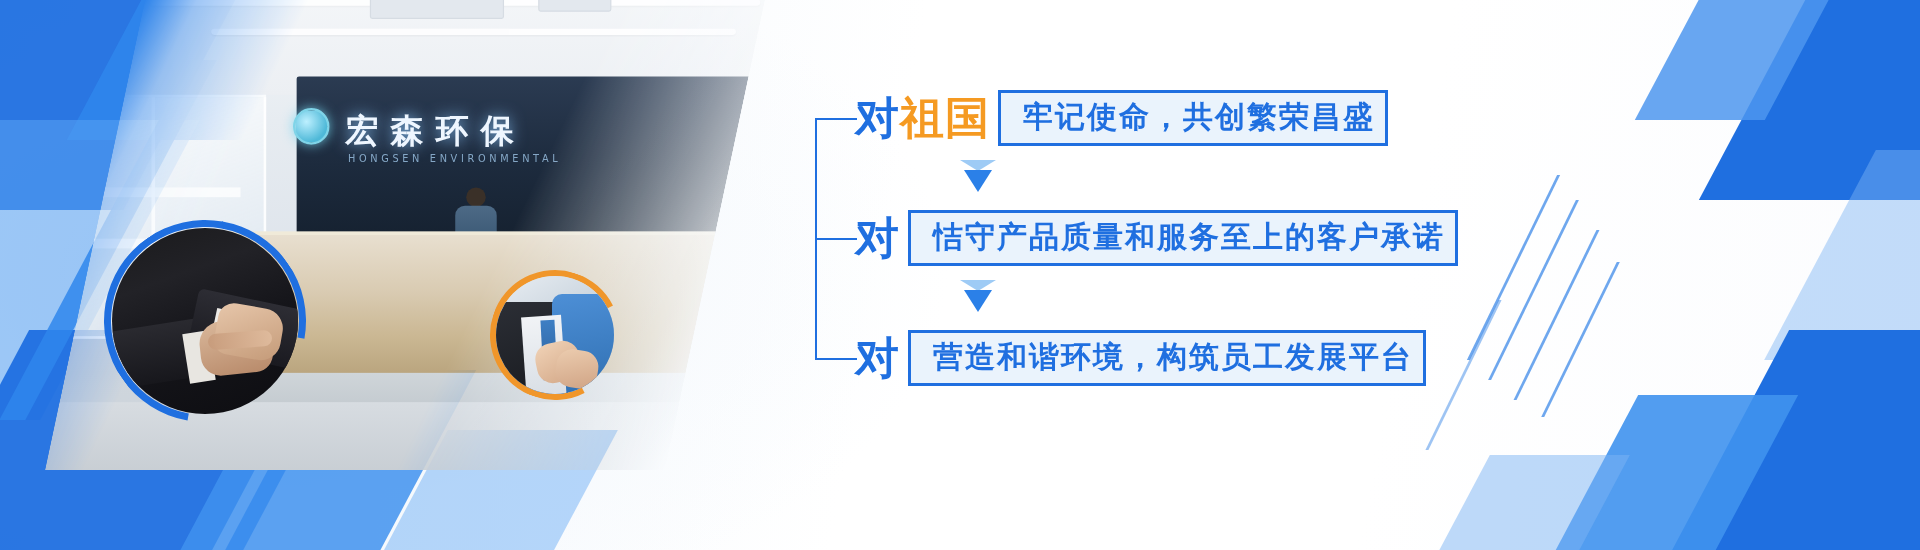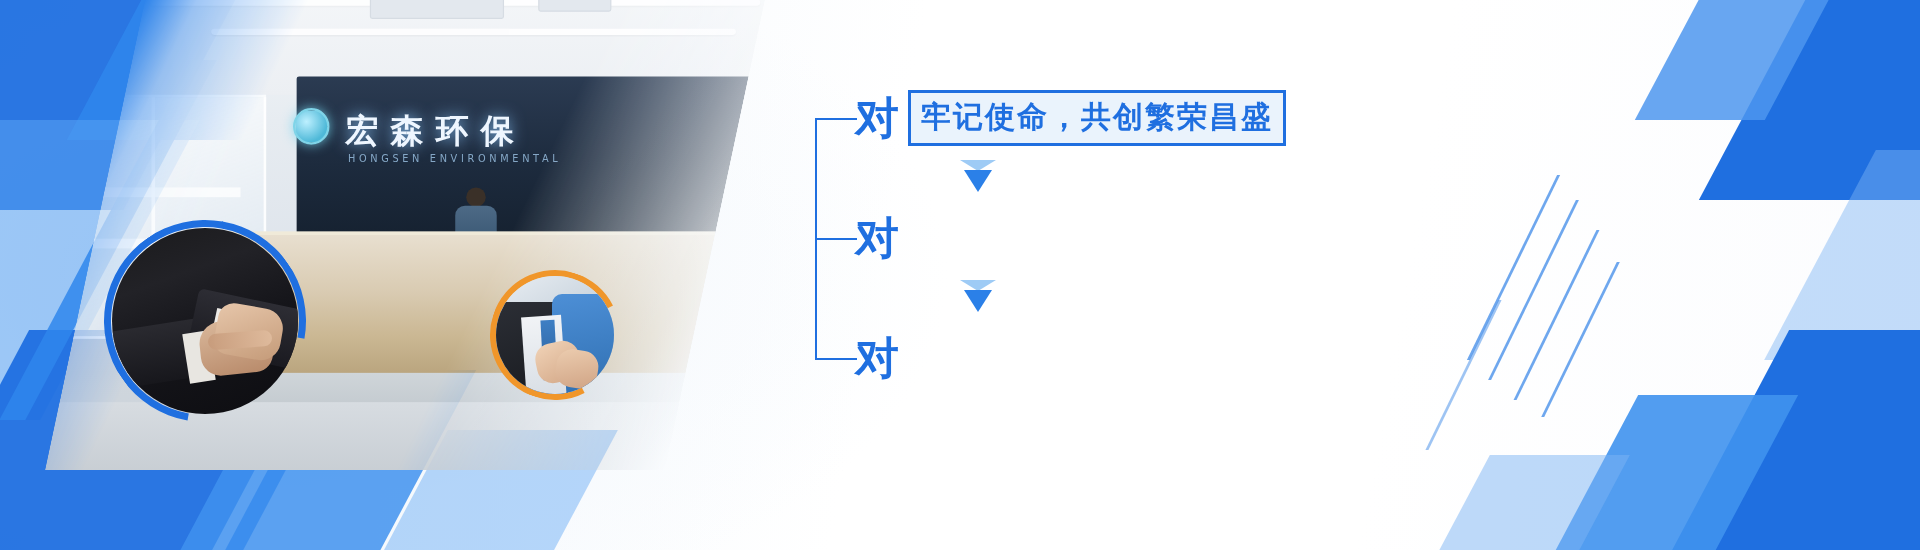--- a/index.html
+++ b/index.html
@@ -206,21 +206,21 @@
     font-size:44px; font-weight:900; letter-spacing:1px; line-height:64px;
     font-family:"DejaVu Sans","Liberation Sans",sans-serif;
   }
   .lead-blue  { color:#1f6fe0; }
   .lead-orange{ color:#f59a22; }
 
   .chip {
     margin-left:8px;
     border:3px solid #1f6fe0;
     background:#eaf3fc;
-    padding:4px 10px 6px 10px;
+    padding:4px 10px 6px 22px;
     color:#1f6fe0;
     font-size:30px; font-weight:800; letter-spacing:2px; line-height:40px;
     font-family:"DejaVu Sans","Liberation Sans",sans-serif;
   }
 
   .arrow {
     position:absolute; left:200px; width:0; height:0;
   }
   .arrow .top {
     position:absolute; left:0; top:0;
@@ -321,35 +321,38 @@
 
   <div class="content">
 
     <div class="bracket"></div>
     <div class="brack-arm arm-1"></div>
     <div class="brack-arm arm-2"></div>
     <div class="brack-arm arm-3"></div>
 
     <div class="row row-1">
       <span class="row-lead lead-blue">对</span>
+      <span class="row-lead lead-orange">祖国</span>
       <span class="chip">牢记使命，共创繁荣昌盛</span>
     </div>
 
     <div class="arrow ar-1">
       <span class="top"></span>
         <span class="bot"></span>
     </div>
 
     <div class="row row-2">
       <span class="row-lead lead-blue">对</span>
+      <span class="chip">恄守产品质量和服务至上的客户承诺</span>
     </div>
 
     <div class="arrow ar-2">
       <span class="top"></span>
         <span class="bot"></span>
     </div>
 
     <div class="row row-3">
       <span class="row-lead lead-blue">对</span>
+      <span class="chip">营造和谐环境，构筑员工发展平台</span>
     </div>
 
   </div>
 </div>
 
 </body></html>

